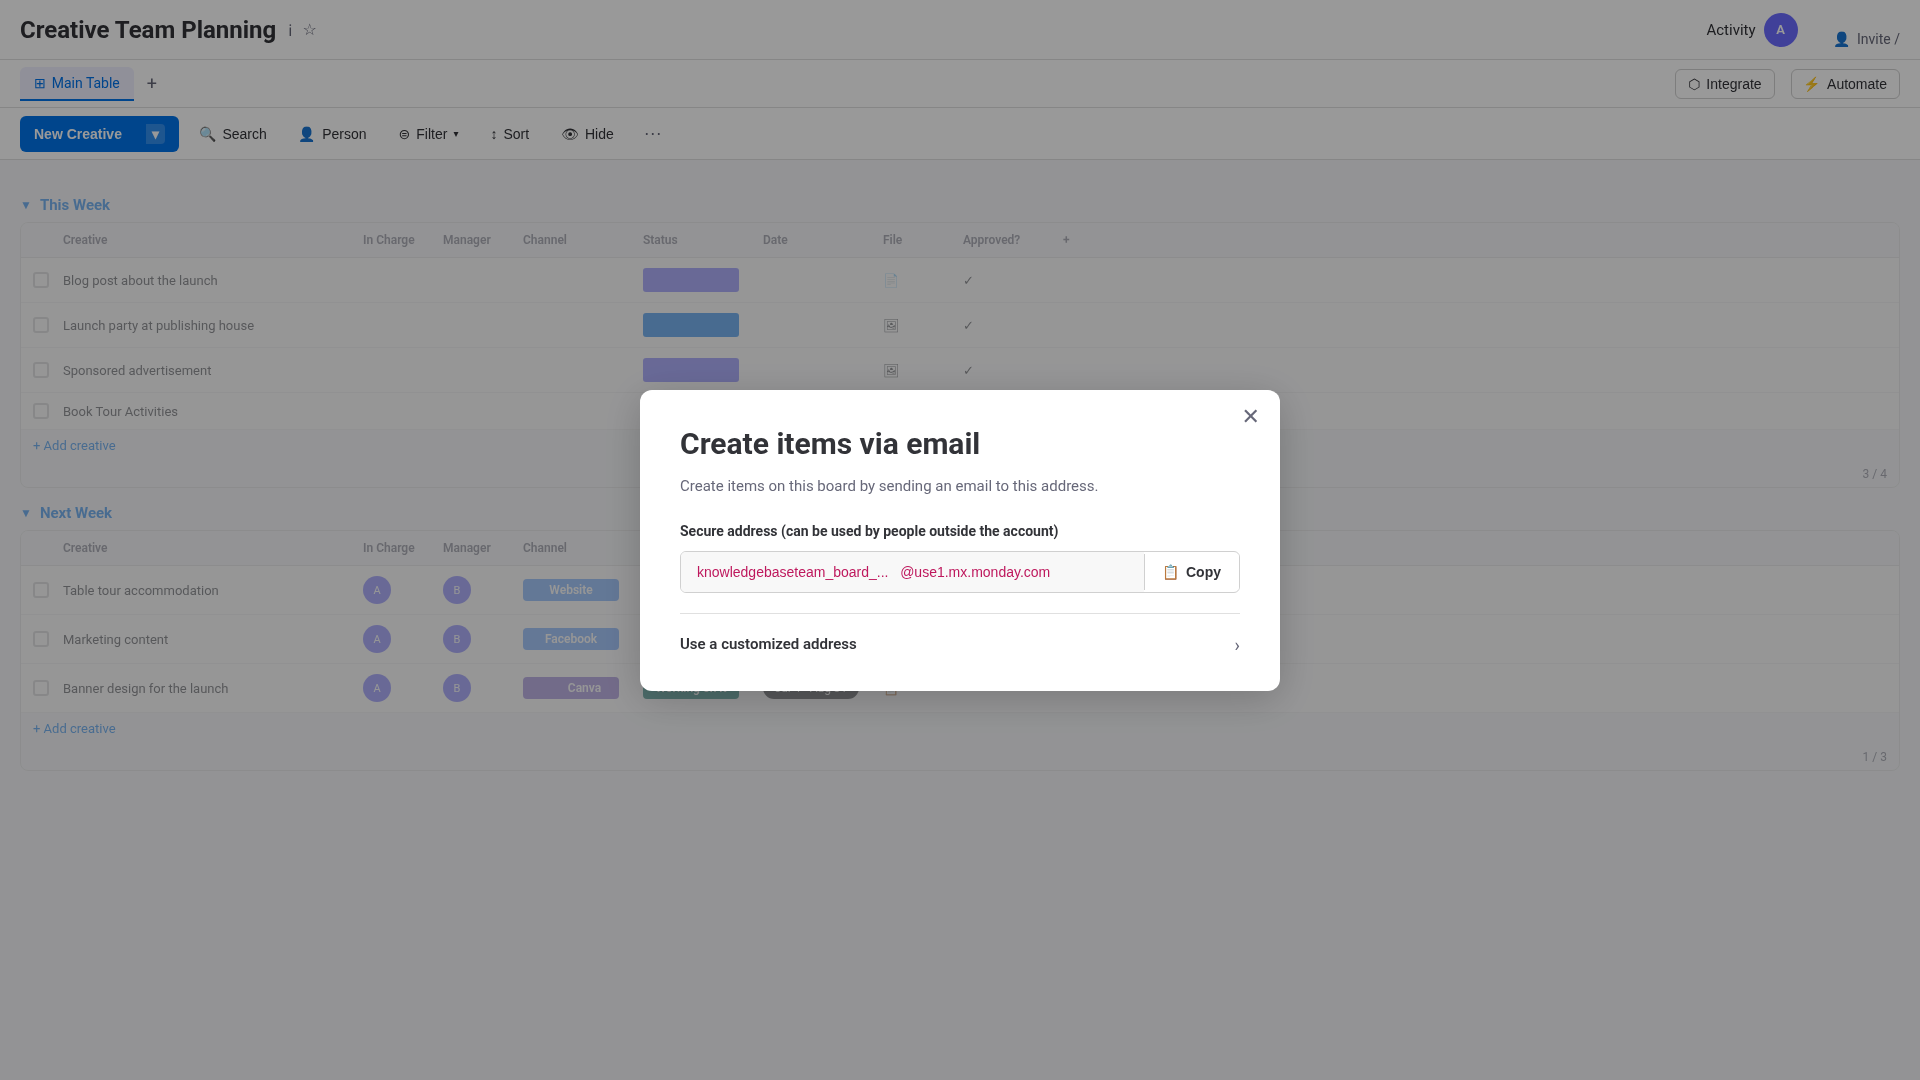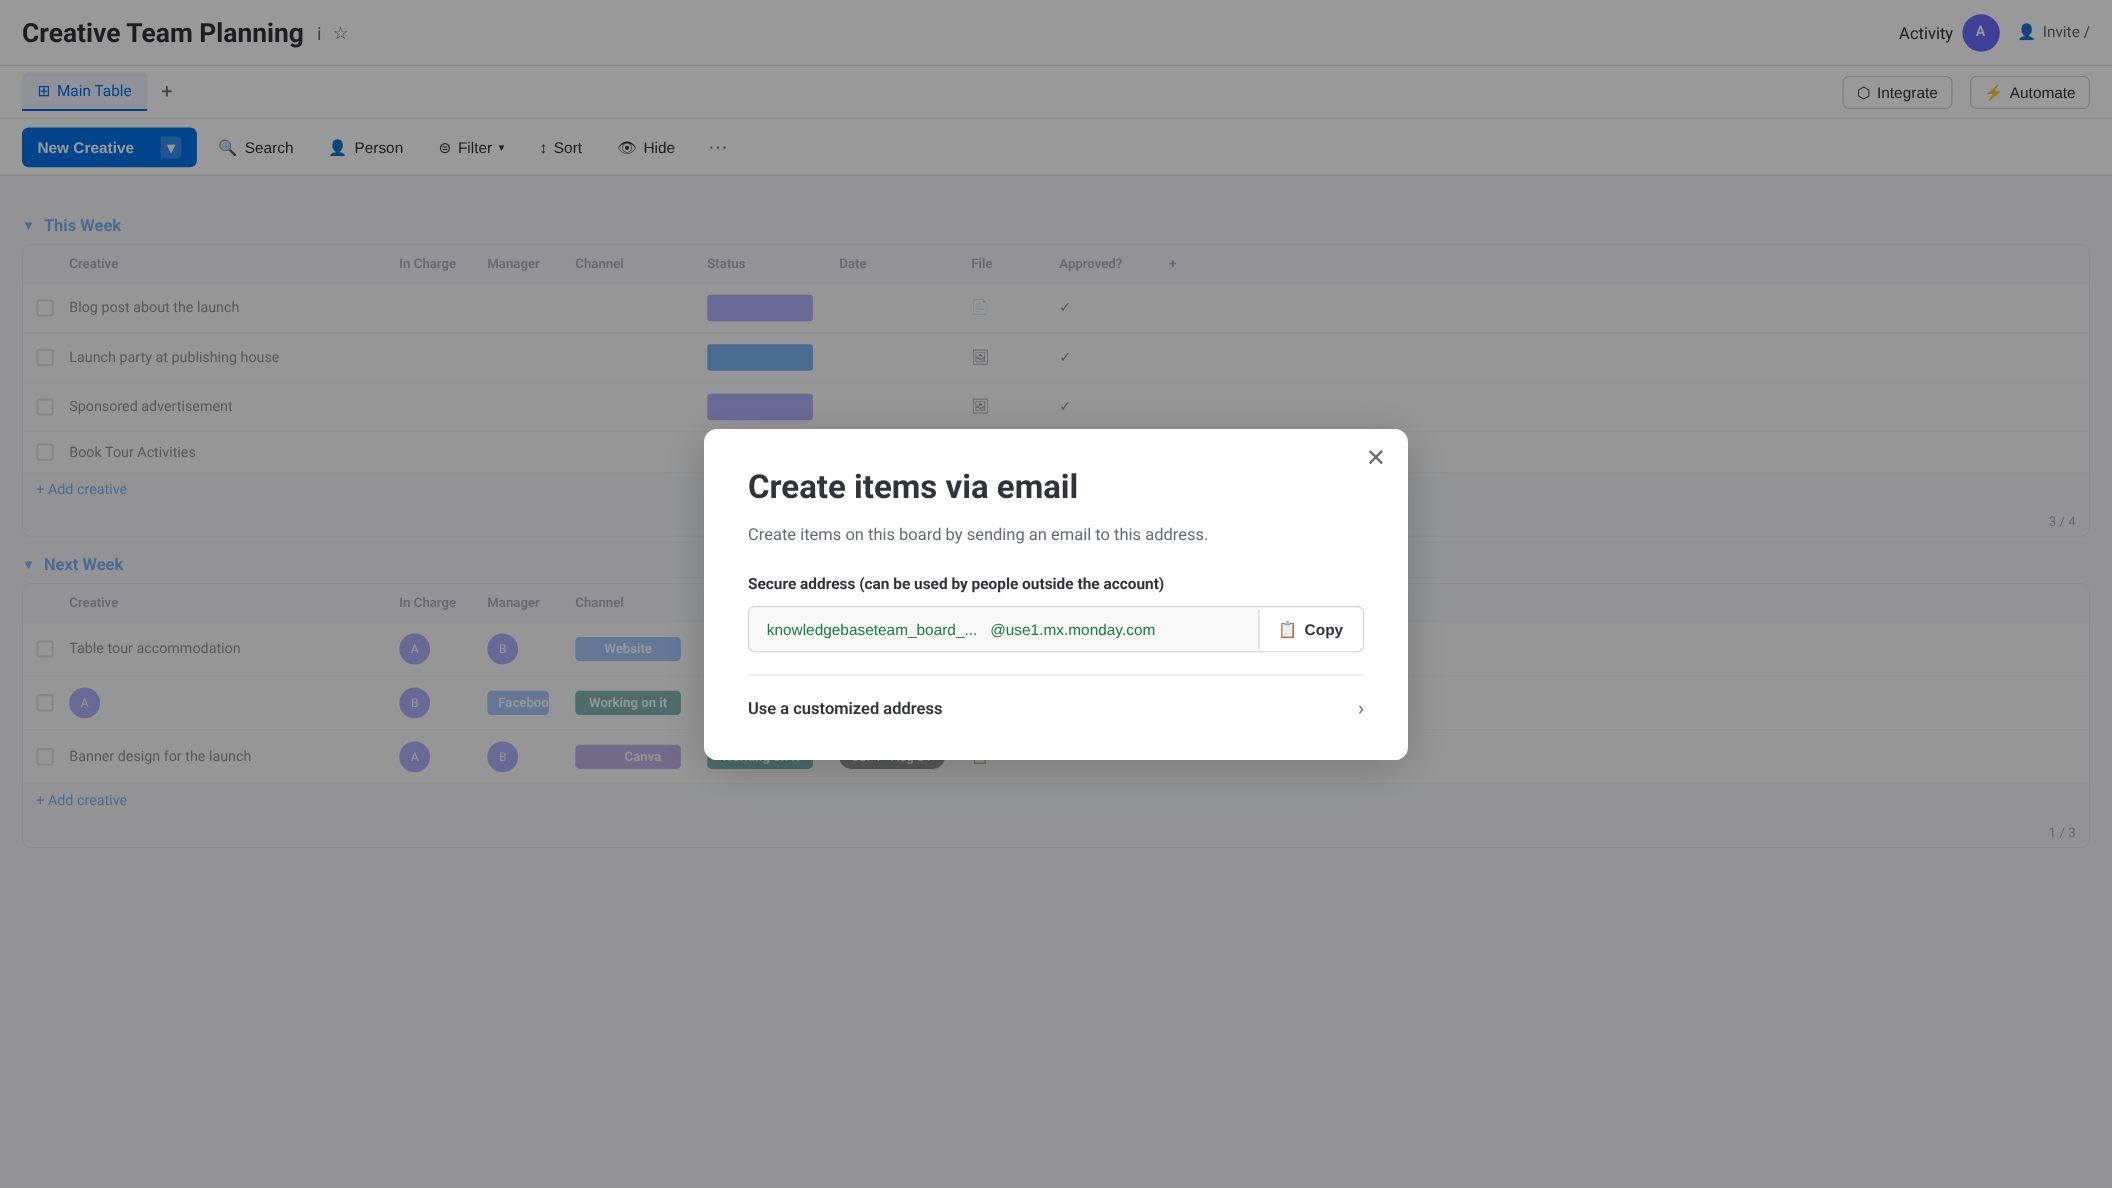--- a/index.html
+++ b/index.html
@@ -23,22 +23,22 @@
     }
     .header-icons {
       display: flex;
       align-items: center;
       gap: 10px;
       color: #676879;
     }
     .header-right {
       margin-left: auto;
       display: flex;
-      align-items: center;
-      gap: 16px;
+      align-items: flex-end;
+      gap: 36px;
     }
     .activity-btn {
       display: flex;
       align-items: center;
       gap: 8px;
       font-size: 15px;
       color: #323338;
       cursor: pointer;
     }
     .avatar {
@@ -303,21 +303,21 @@
       gap: 0;
       border: 1px solid #d0d0d0;
       border-radius: 6px;
       overflow: hidden;
       margin-bottom: 20px;
     }
     .email-input-field {
       flex: 1;
       padding: 12px 16px;
       font-size: 14px;
-      color: #15803d;
+      color: #be185d;
       background: #f8f8f8;
       border: none;
       outline: none;
     }
     .copy-btn {
       display: flex;
       align-items: center;
       gap: 6px;
       padding: 10px 18px;
       background: white;
@@ -527,20 +527,21 @@
           <div class="date-pill">Jul 3</div>
         </div>
       <div class="td"></div>
       <div class="td"></div>
       <div class="td"></div>
     </div>
     <div class="table-row">
       <div class="td">
           <div class="checkbox"></div>
         </div>
+      <div class="td">Marketing content</div>
       <div class="td"><div class="person-avatar">A</div></div>
       <div class="td"><div class="person-avatar">B</div></div>
       <div class="td"><div class="status-pill channel-facebook">Facebook</div></div>
       <div class="td"><div class="status-pill status-working">Working on it</div></div>
       <div class="td">
           <div class="date-pill">Aug 7 - 16</div>
         </div>
       <div class="td">🖼</div>
       <div class="td">✓</div>
       <div class="td"></div>

